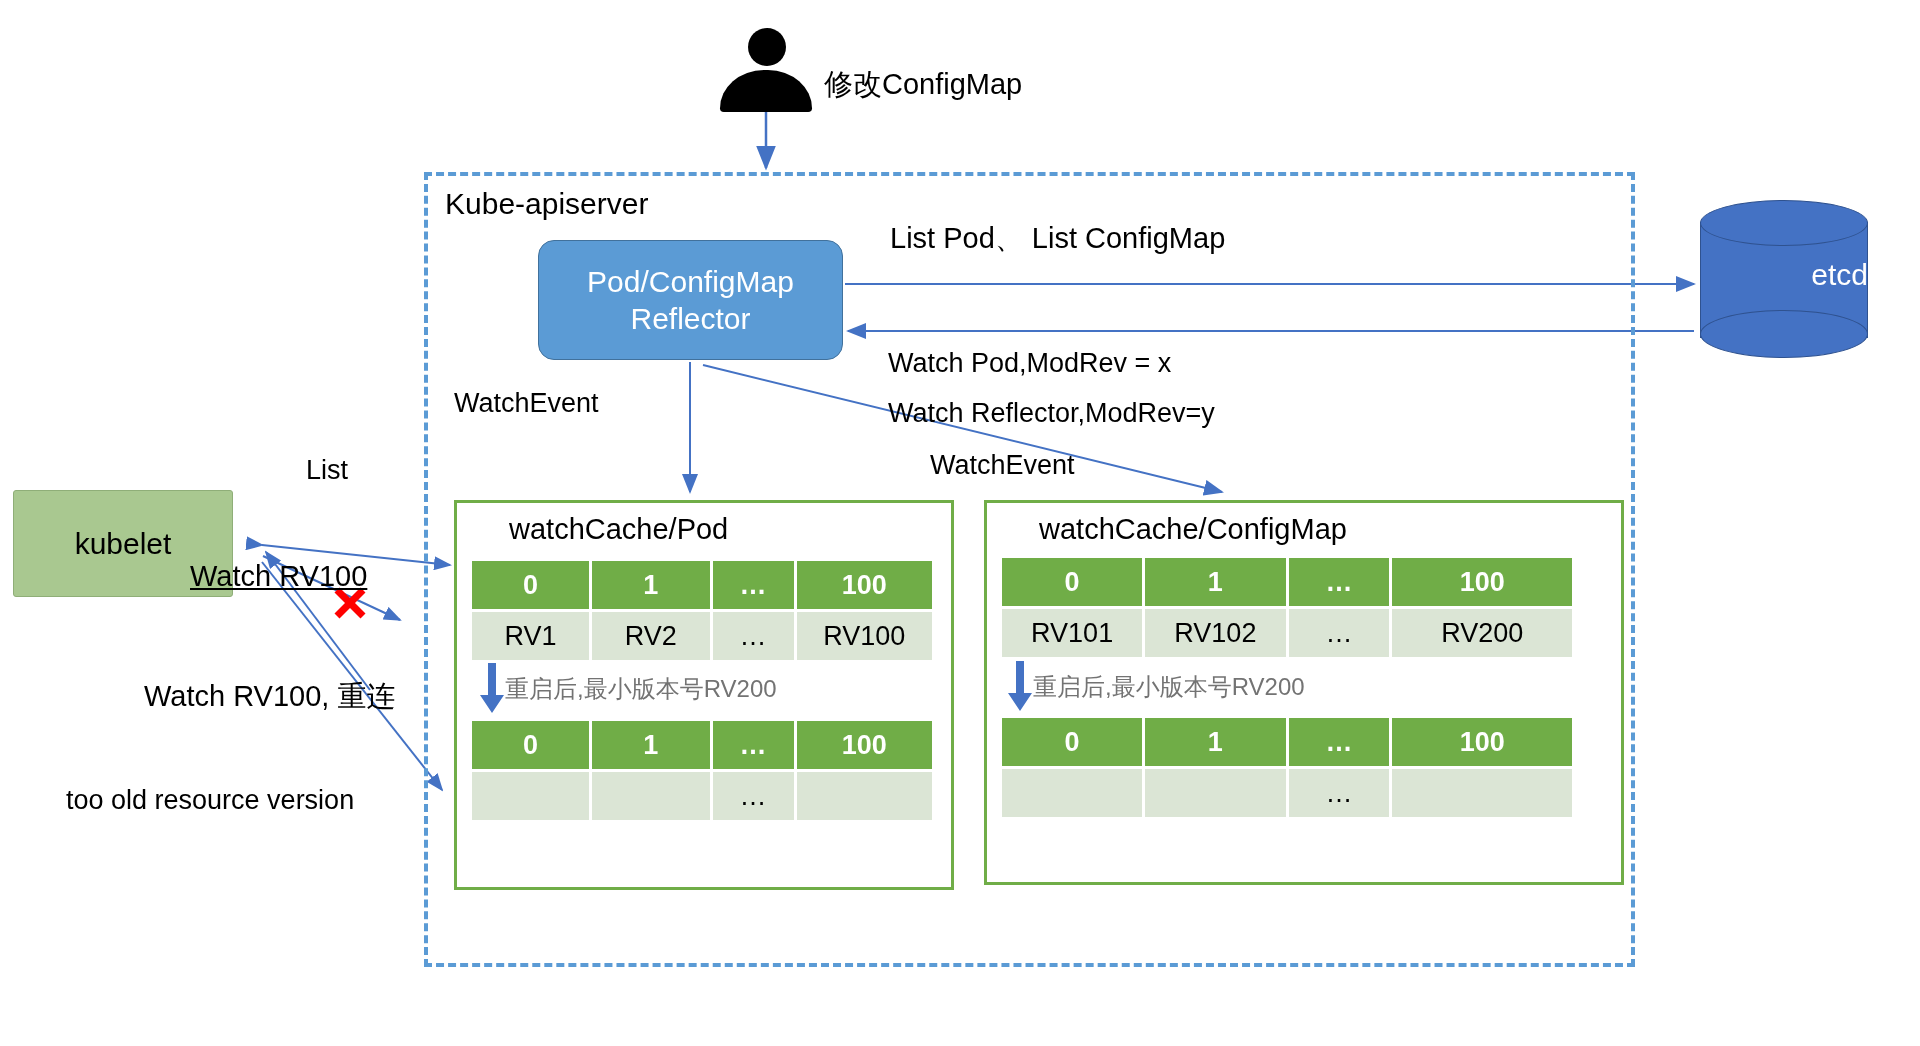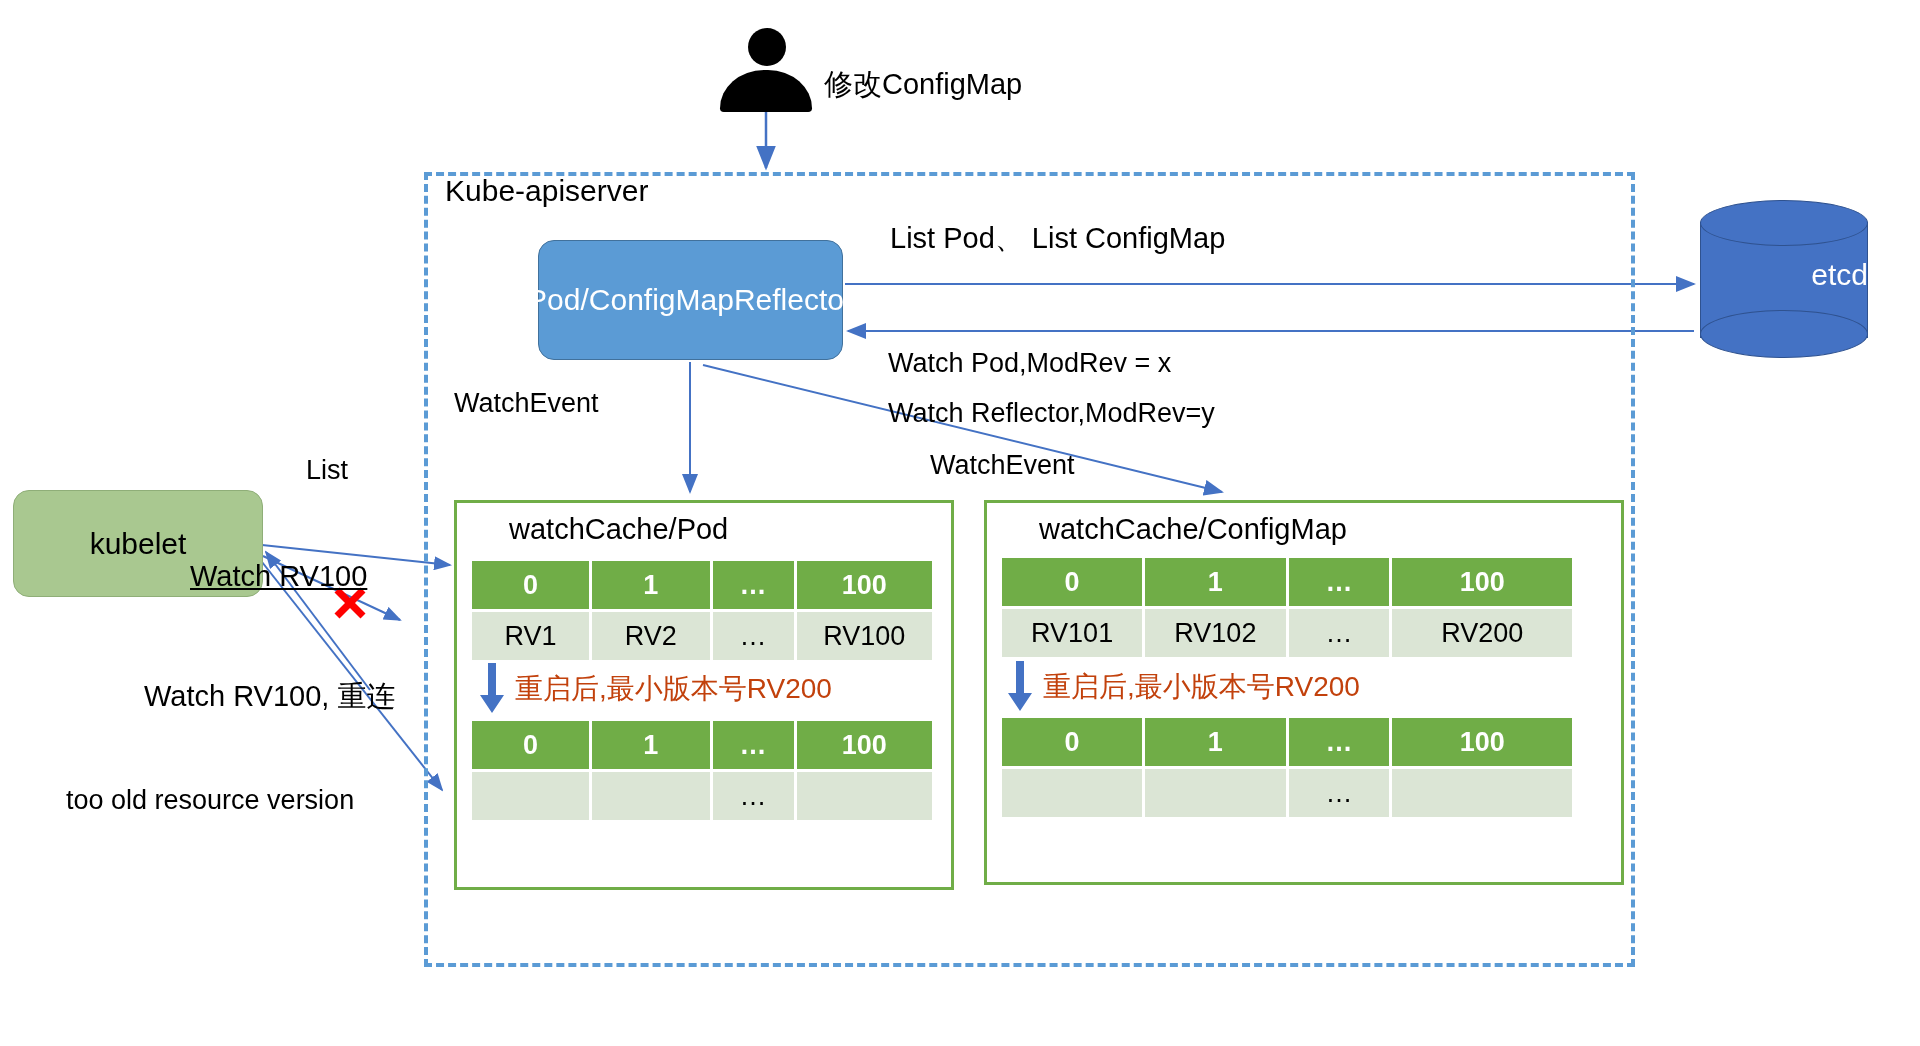--- a/index.html
+++ b/index.html
@@ -57,34 +57,34 @@
 
   
   #apiserver-box {
     left: 424px; top: 172px;
     width: 1211px; height: 795px;
     border: 4px dashed #5b9bd5;
     box-sizing: border-box;
     background: transparent;
   }
   #apiserver-title {
-    left: 445px; top: 174px;
+    left: 445px; top: 187px;
     font-size: 30px;
   }
 
   
   #reflector {
     left: 538px; top: 240px;
     width: 305px; height: 120px;
     background: #5b9bd5;
     border: 1px solid #41719c;
     border-radius: 16px;
     box-sizing: border-box;
     display: flex;
-    flex-direction: row;
+    flex-direction: column;
     align-items: center;
     justify-content: center;
     color: #ffffff;
     font-size: 30px;
     line-height: 1.25;
   }
 
   
   #etcd {
     left: 1700px; top: 200px;
@@ -122,24 +122,24 @@
     left: 0; top: 58px;
     width: 168px;
     text-align: right;
     color: #ffffff;
     font-size: 30px;
   }
 
   
   #kubelet {
     left: 13px; top: 490px;
-    width: 250px; height: 107px;
+    width: 220px; height: 107px;
     background: #a9c890;
     border: 1px solid #8fae78;
-    border-radius: 16px;
+    border-radius: 3px;
     box-sizing: border-box;
     display: flex;
     align-items: center;
     justify-content: center;
     font-size: 30px;
     color: #000000;
   }
 
   
   #x-mark {
@@ -206,24 +206,24 @@
   #tbl-cm-top col.c0, #tbl-cm-bottom col.c0 { width: 25%; }
   #tbl-cm-top col.c1, #tbl-cm-bottom col.c1 { width: 25%; }
   #tbl-cm-top col.c2, #tbl-cm-bottom col.c2 { width: 18%; }
   #tbl-cm-top col.c3, #tbl-cm-bottom col.c3 { width: 32%; }
 
   
   .restart-note {
     position: absolute;
     display: flex;
     align-items: center;
-    gap: 10px;
-    font-size: 28px;
+    gap: 0;
+    font-size: 24px;
     white-space: nowrap;
-    color: #c2410c;
+    color: #737373;
   }
   #note-pod { left: 22px; top: 160px; }
   #note-cm  { left: 20px; top: 158px; }
   .down-arrow { width: 26px; height: 52px; flex: 0 0 auto; }
 </style>
 </head>
 <body>
 
 <div id="canvas">
 

